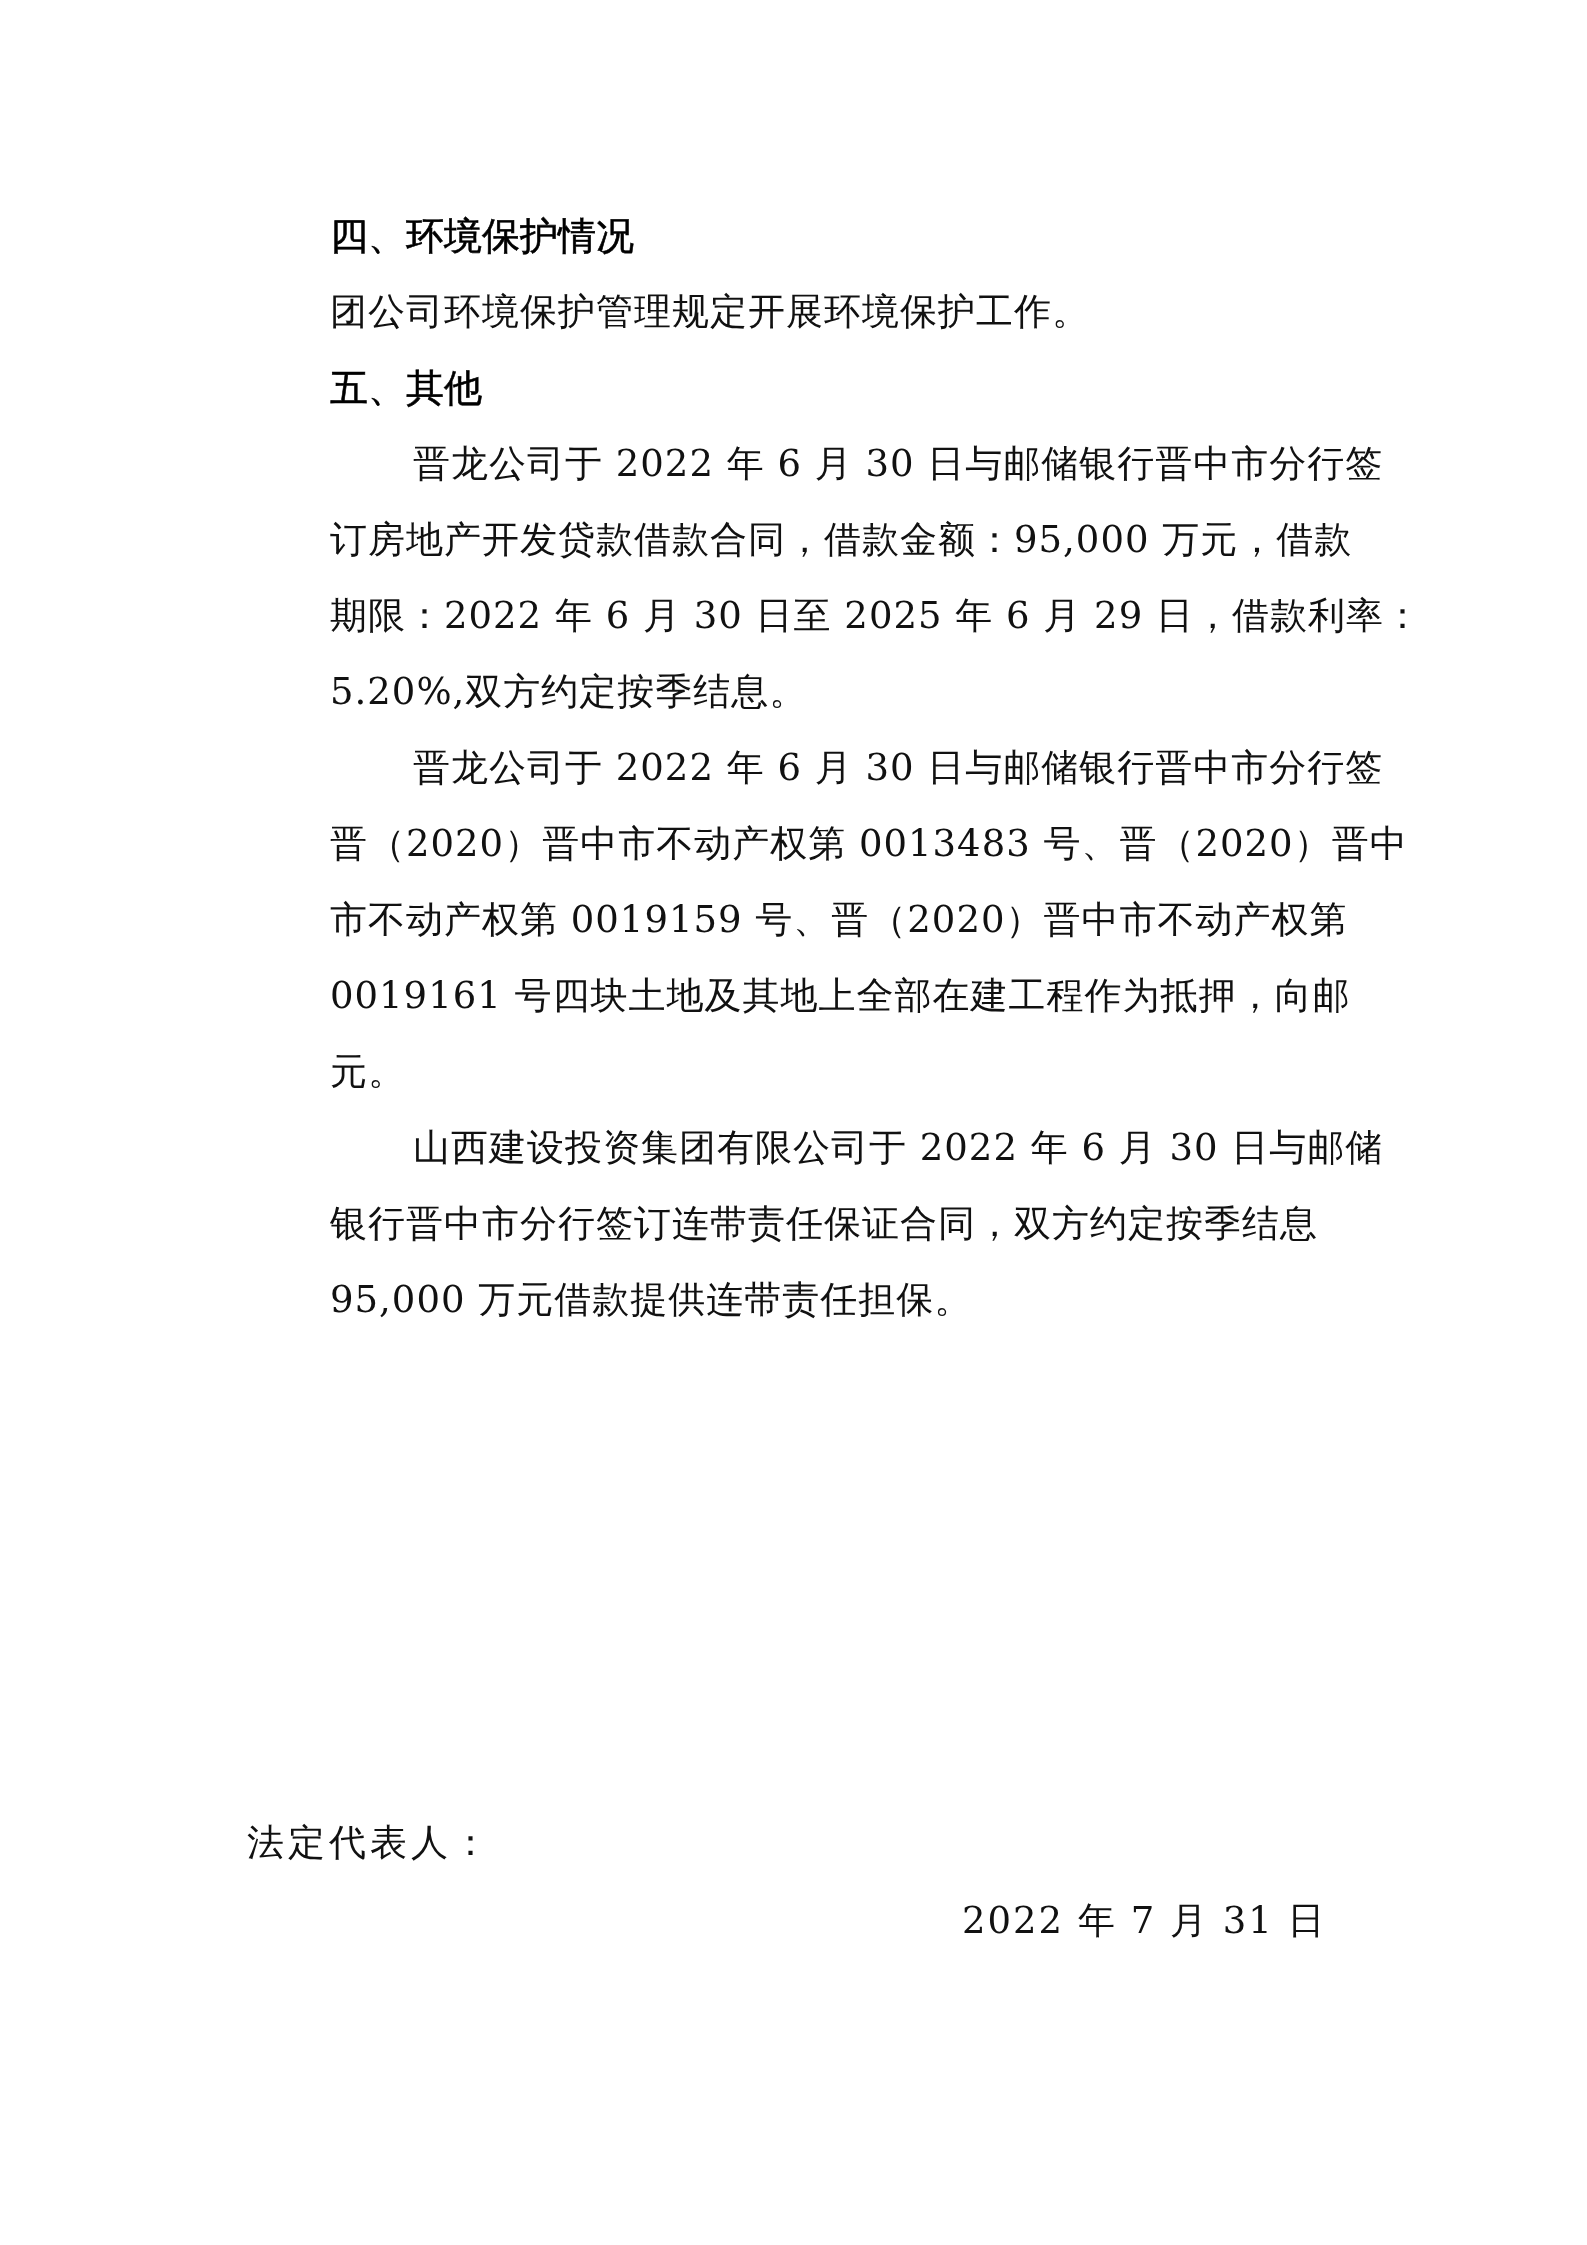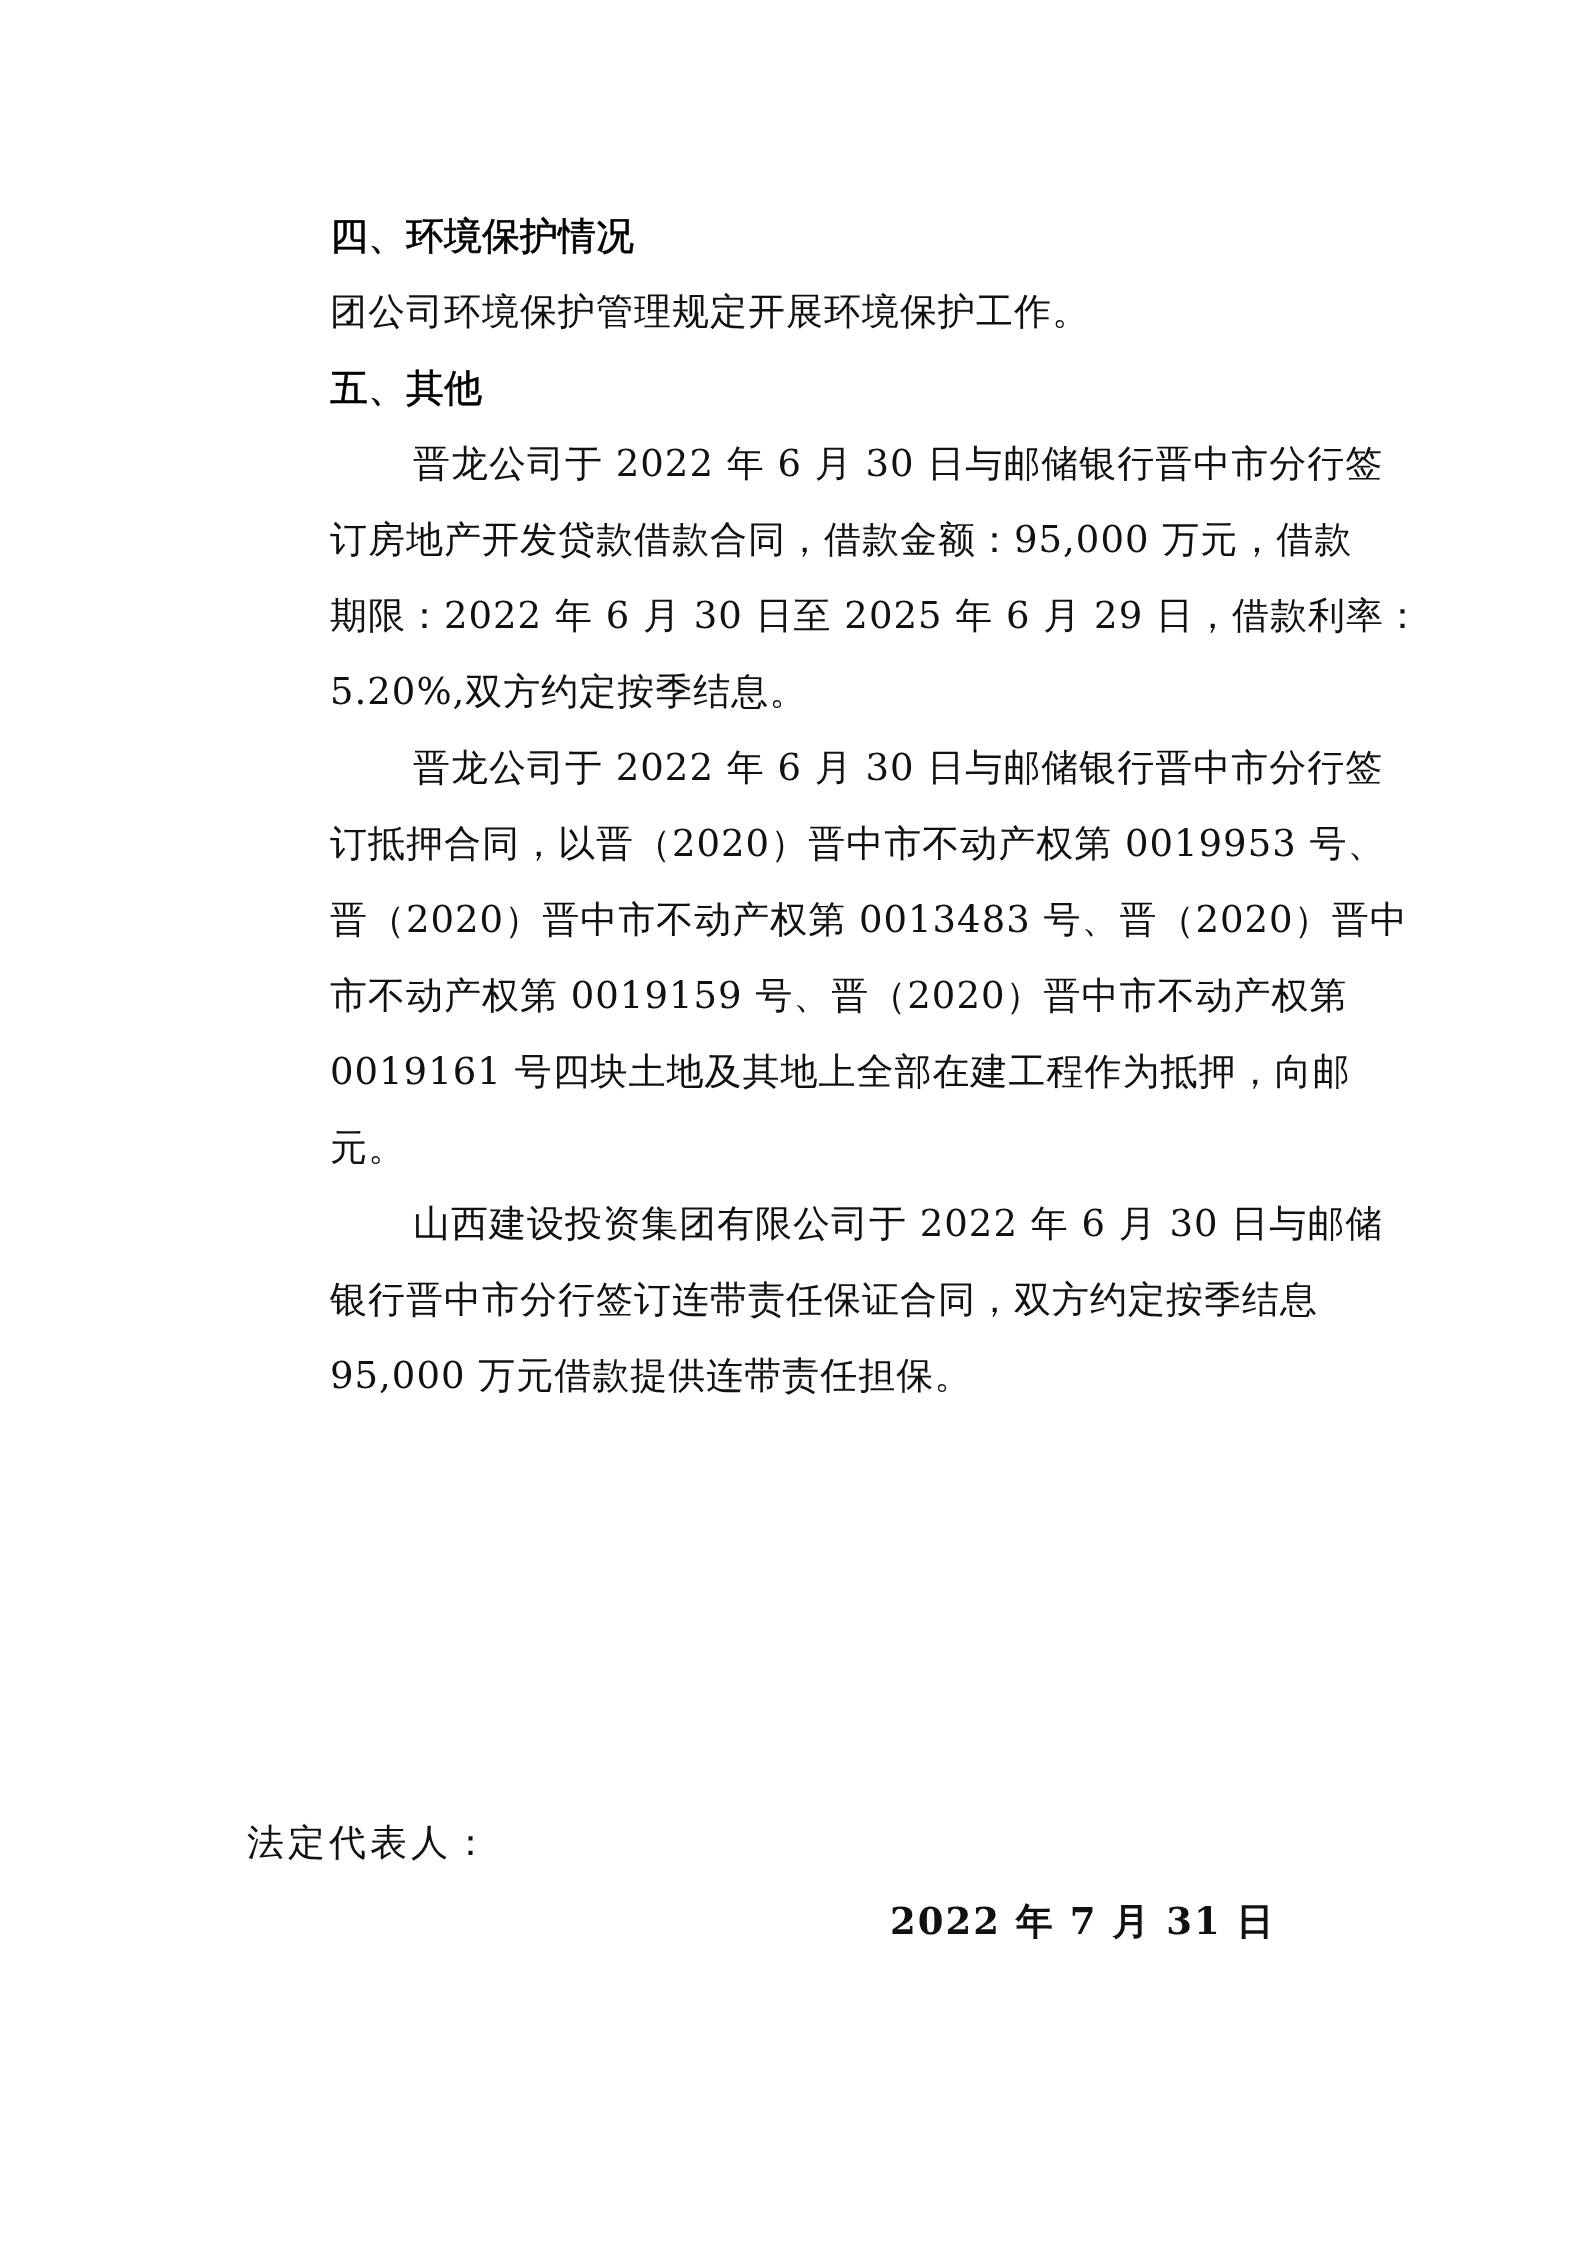--- a/index.html
+++ b/index.html
@@ -27,21 +27,21 @@
   .line { display: block; text-align: justify; text-align-last: justify; height: 76px; white-space: nowrap; }
   .line.last { text-align-last: left; }
   .line.indent { padding-left: 83px; }
   .sig-label {
     position: absolute; left: 247px; top: 1815px; font-size: 37px; line-height: 56px; letter-spacing: 4px;
   }
   .sig-company {
     position: absolute; left: 870px; top: 1815px; font-size: 37px; line-height: 56px; letter-spacing: 4px;
   }
   .sig-date {
-    position: absolute; left: 890px; top: 1893px; font-size: 37px; line-height: 56px; letter-spacing: 2px; font-weight: bold;
+    position: absolute; left: 962px; top: 1893px; font-size: 37px; line-height: 56px; letter-spacing: 2px;
   }
 </style>
 </head>
 <body>
 
 <div class="page">
   <div class="body-block">
 
     <h2 class="heading">四、环境保护情况</h2>
     <div class="para">
@@ -52,21 +52,20 @@
 
     <div class="para">
       <span class="line indent">晋龙公司于 2022 年 6 月 30 日与邮储银行晋中市分行签</span>
       <span class="line">订房地产开发贷款借款合同，借款金额：95,000 万元，借款</span>
       <span class="line">期限：2022 年 6 月 30 日至 2025 年 6 月 29 日，借款利率：</span>
       <span class="line last">5.20%,双方约定按季结息。</span>
     </div>
 
     <div class="para">
       <span class="line indent">晋龙公司于 2022 年 6 月 30 日与邮储银行晋中市分行签</span>
-      <span class="line">订抵押合同，以晋（2020）晋中市不动产权第 0019953 号、</span>
       <span class="line">晋（2020）晋中市不动产权第 0013483 号、晋（2020）晋中</span>
       <span class="line">市不动产权第 0019159 号、晋（2020）晋中市不动产权第</span>
       <span class="line">0019161 号四块土地及其地上全部在建工程作为抵押，向邮</span>
       <span class="line last">元。</span>
     </div>
 
     <div class="para">
       <span class="line indent">山西建设投资集团有限公司于 2022 年 6 月 30 日与邮储</span>
       <span class="line last">银行晋中市分行签订连带责任保证合同，双方约定按季结息</span>
       <span class="line last">95,000 万元借款提供连带责任担保。</span>

